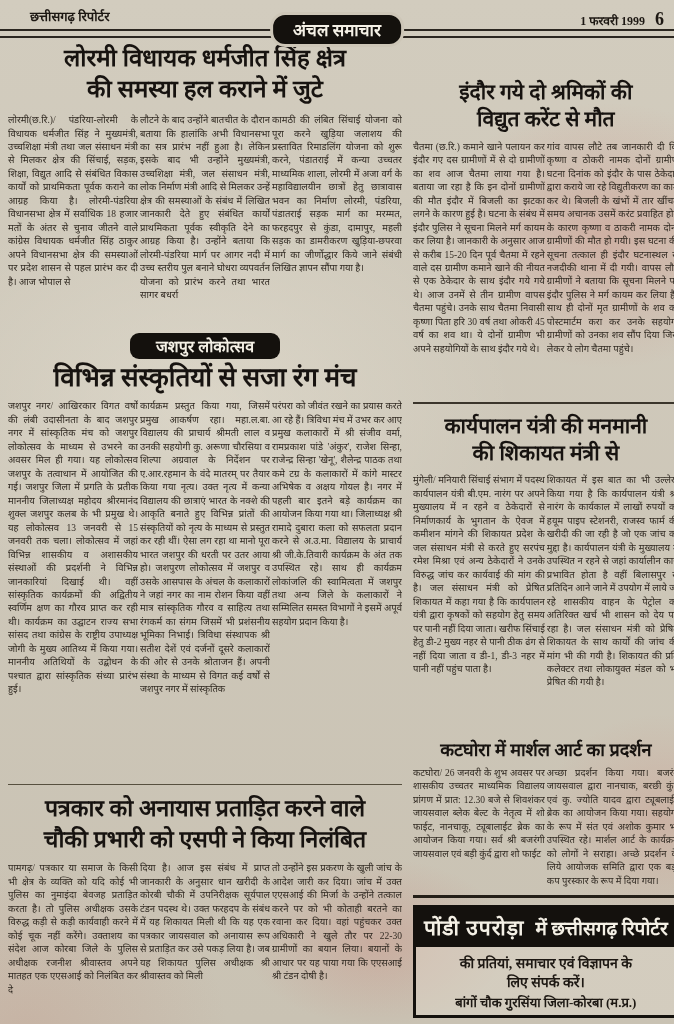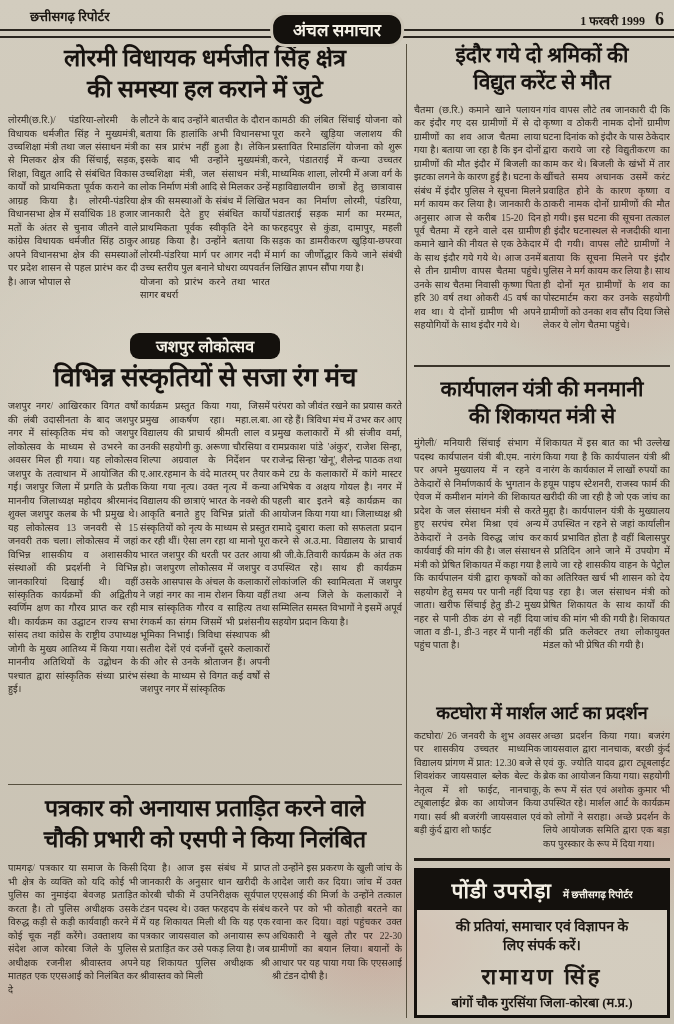--- a/index.html
+++ b/index.html
@@ -51,21 +51,21 @@
   .kicker-row{text-align:center;margin:7px 0 0;}
   .kicker-badge{display:inline-block;background:#14110d;color:#f4f0e5;font-size:16px;font-weight:bold;padding:2px 26px;border-radius:9px;}
   .rule-thin{border:none;border-top:1px solid #57503f;margin:4px 0;}
   .rule-mid{border:none;border-top:2px solid #3b352b;margin:5px 0;}
   .rule-heavy{border:none;border-top:3px solid #241f18;margin:4px 0 0;}
   .left-bottom-rule{border:none;border-top:3px solid #241f18;margin-top:auto;}
   
   .ad-box{border:3px solid #14110d;margin-top:7px;background:rgba(224,218,204,0.45);}
   .ad-head{background:#14110d;color:#f4f0e5;padding:5px 8px 6px;text-align:center;white-space:nowrap;}
   .ad-head .big{font-size:21px;font-weight:bold;letter-spacing:1px;}
-  .ad-head .small{font-size:10px;font-weight:bold;margin-left:7px;}
+  .ad-head .small{font-size:19px;font-weight:bold;margin-left:7px;}
   .ad-body{text-align:center;padding:7px 6px 4px;color:#1d1813;}
   .ad-line{font-size:14px;font-weight:bold;line-height:1.4;}
   .ad-name{font-size:22px;font-weight:bold;letter-spacing:3px;margin:4px 0 3px;}
   .ad-address{font-size:13px;font-weight:bold;}
 </style>
 </head>
 <body>
 
 <div class="page">
 
@@ -161,20 +161,19 @@
       <hr class="rule-heavy">
 
       <div class="ad-box">
         <div class="ad-head">
           <span class="big">पोंडी उपरोड़ा</span>
           <span class="small">में छत्तीसगढ़ रिपोर्टर</span>
         </div>
         <div class="ad-body">
           <div class="ad-line">की प्रतियां, समाचार एवं विज्ञापन के</div>
           <div class="ad-line">लिए संपर्क करें।</div>
-          <div class="ad-name">रामायण सिंह</div>
           <div class="ad-address">बांगों चौक गुरसिंया जिला-कोरबा (म.प्र.)</div>
         </div>
       </div>
 
     </section>
   </div>
 </div>
 
 </body></html>

